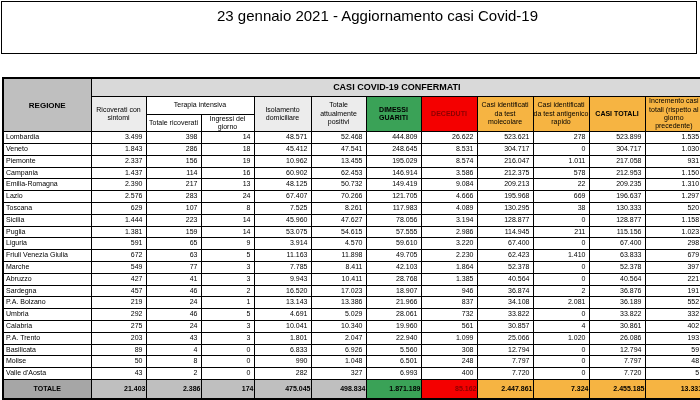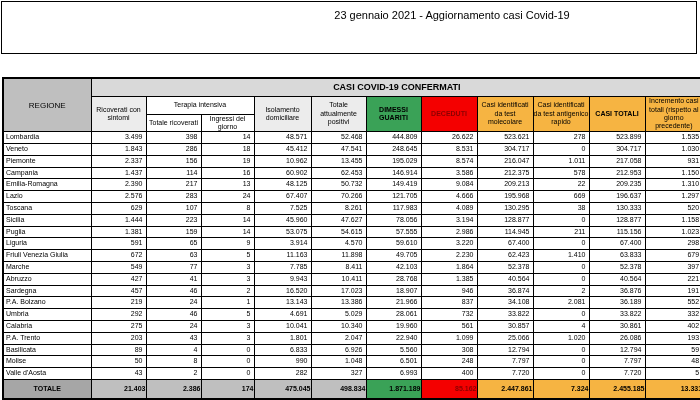--- a/index.html
+++ b/index.html
@@ -7,38 +7,38 @@
     width:700px;height:400px;position:relative;background:#ffffff;
     font-family:"Liberation Sans", sans-serif;color:#000;
   }
   
   .report-header{
     position:absolute;left:1px;top:1px;width:696px;height:53px;
     border:1px solid #000;background:#fff;box-sizing:border-box;
     padding-top:7px;padding-left:215px;
   }
   .title-line{
-    width:470px;text-align:center;font-size:11px;line-height:13px;margin-bottom:10px;
+    width:470px;font-size:15px;line-height:13px;margin-bottom:10px;
     white-space:nowrap;
   }
   
   .covid-table{
     position:absolute;left:2px;top:77px;width:696px;
     border-collapse:collapse;table-layout:fixed;
     border:2px solid #000;font-size:7px;
   }
   .covid-table th,.covid-table td{
     border:1px solid #000;padding:0;overflow:hidden;box-sizing:border-box;
   }
   .banner{
     background:var(--banner-gray,#d9d9d9);font-weight:bold;font-size:9px;
     height:18px;text-align:center;
   }
   .region-head{
-    background:var(--region-gray,#bfbfbf);font-weight:normal;font-size:8px;text-align:center;
+    background:var(--region-gray,#bfbfbf);font-weight:bold;font-size:8px;text-align:center;
   }
   .subhead{
     font-weight:normal;font-size:7px;line-height:1.2;text-align:center;padding:1px;
   }
   .gray{background:var(--header-gray,#ececec);}
   .white{background:#ffffff;}
   .green{background:var(--green,#3aa257);font-weight:bold;}
   .red{background:var(--red,#f40000);color:var(--red-text,#8b0000);font-weight:bold;}
   .orange{background:var(--orange,#f6b442);}
   .bold{font-weight:bold;}

